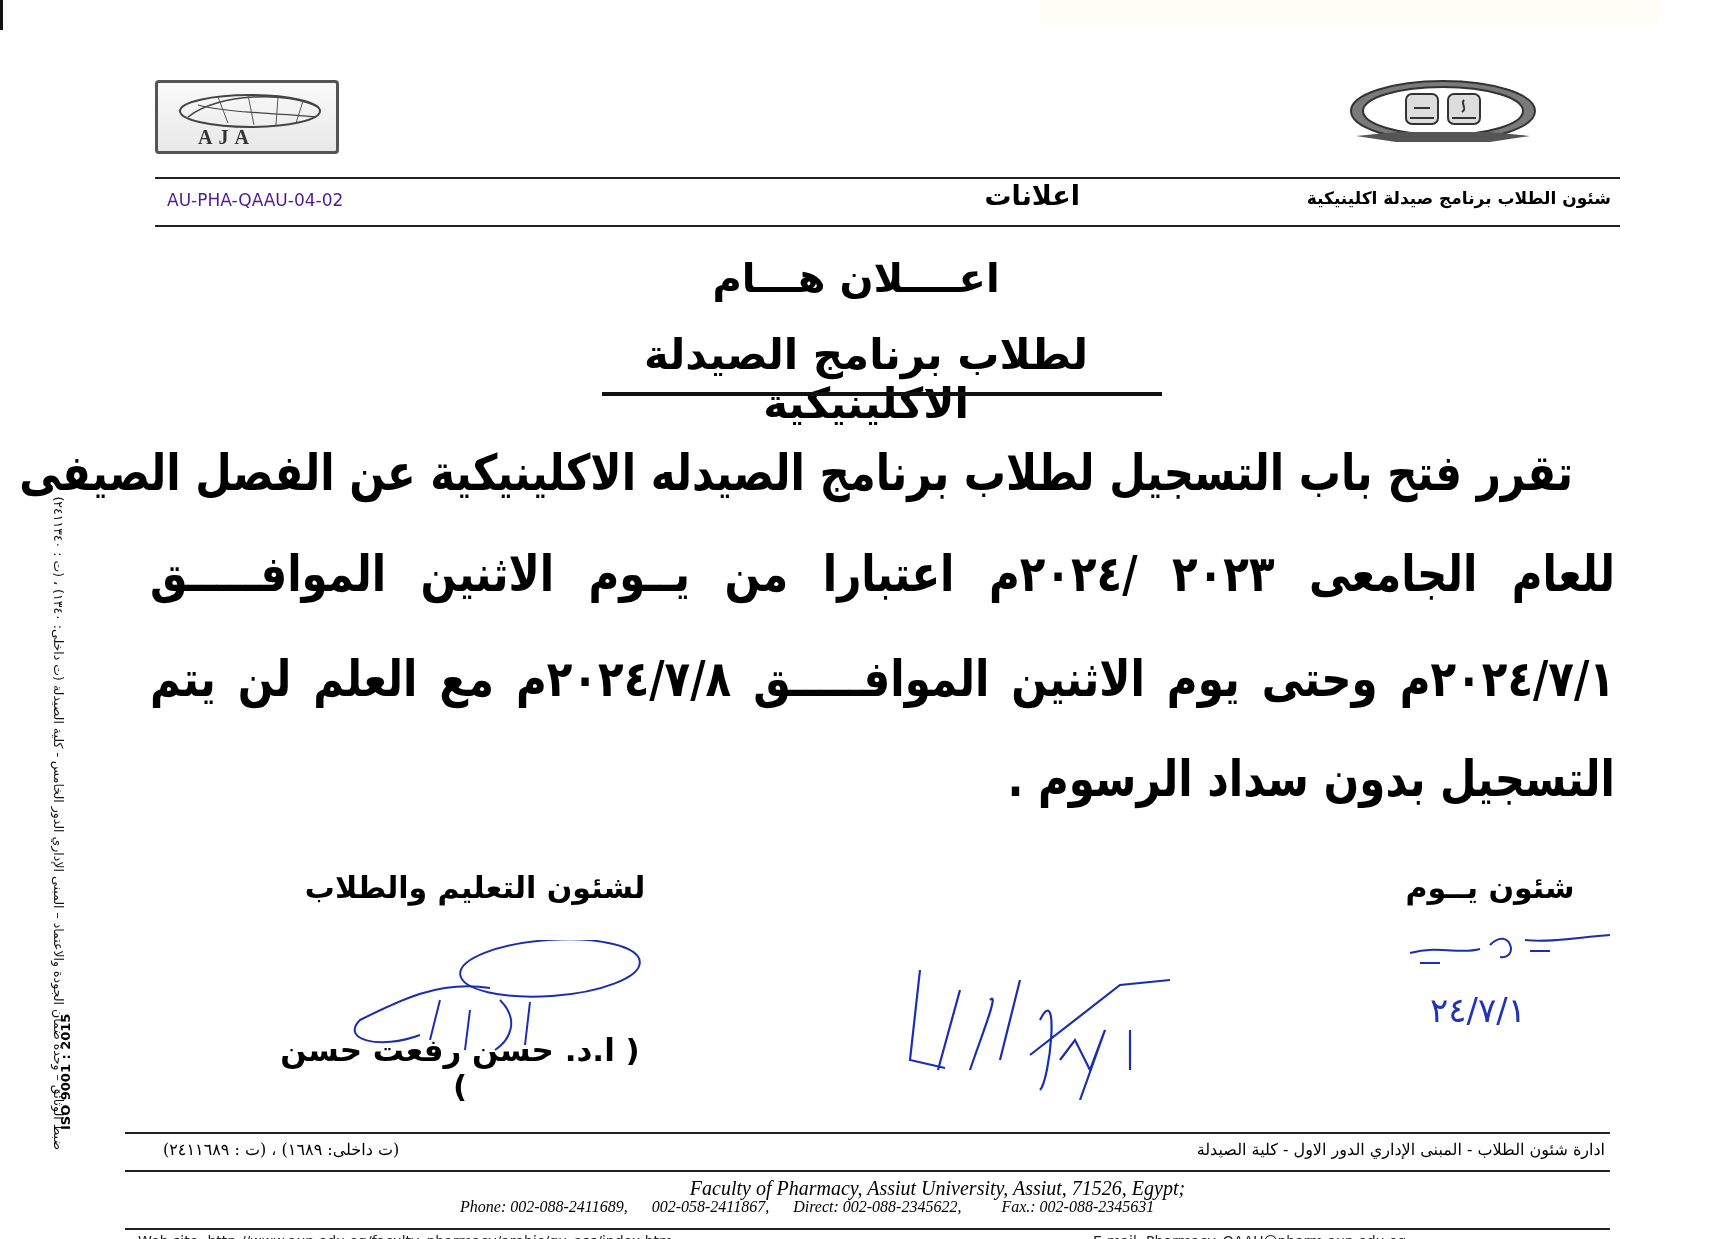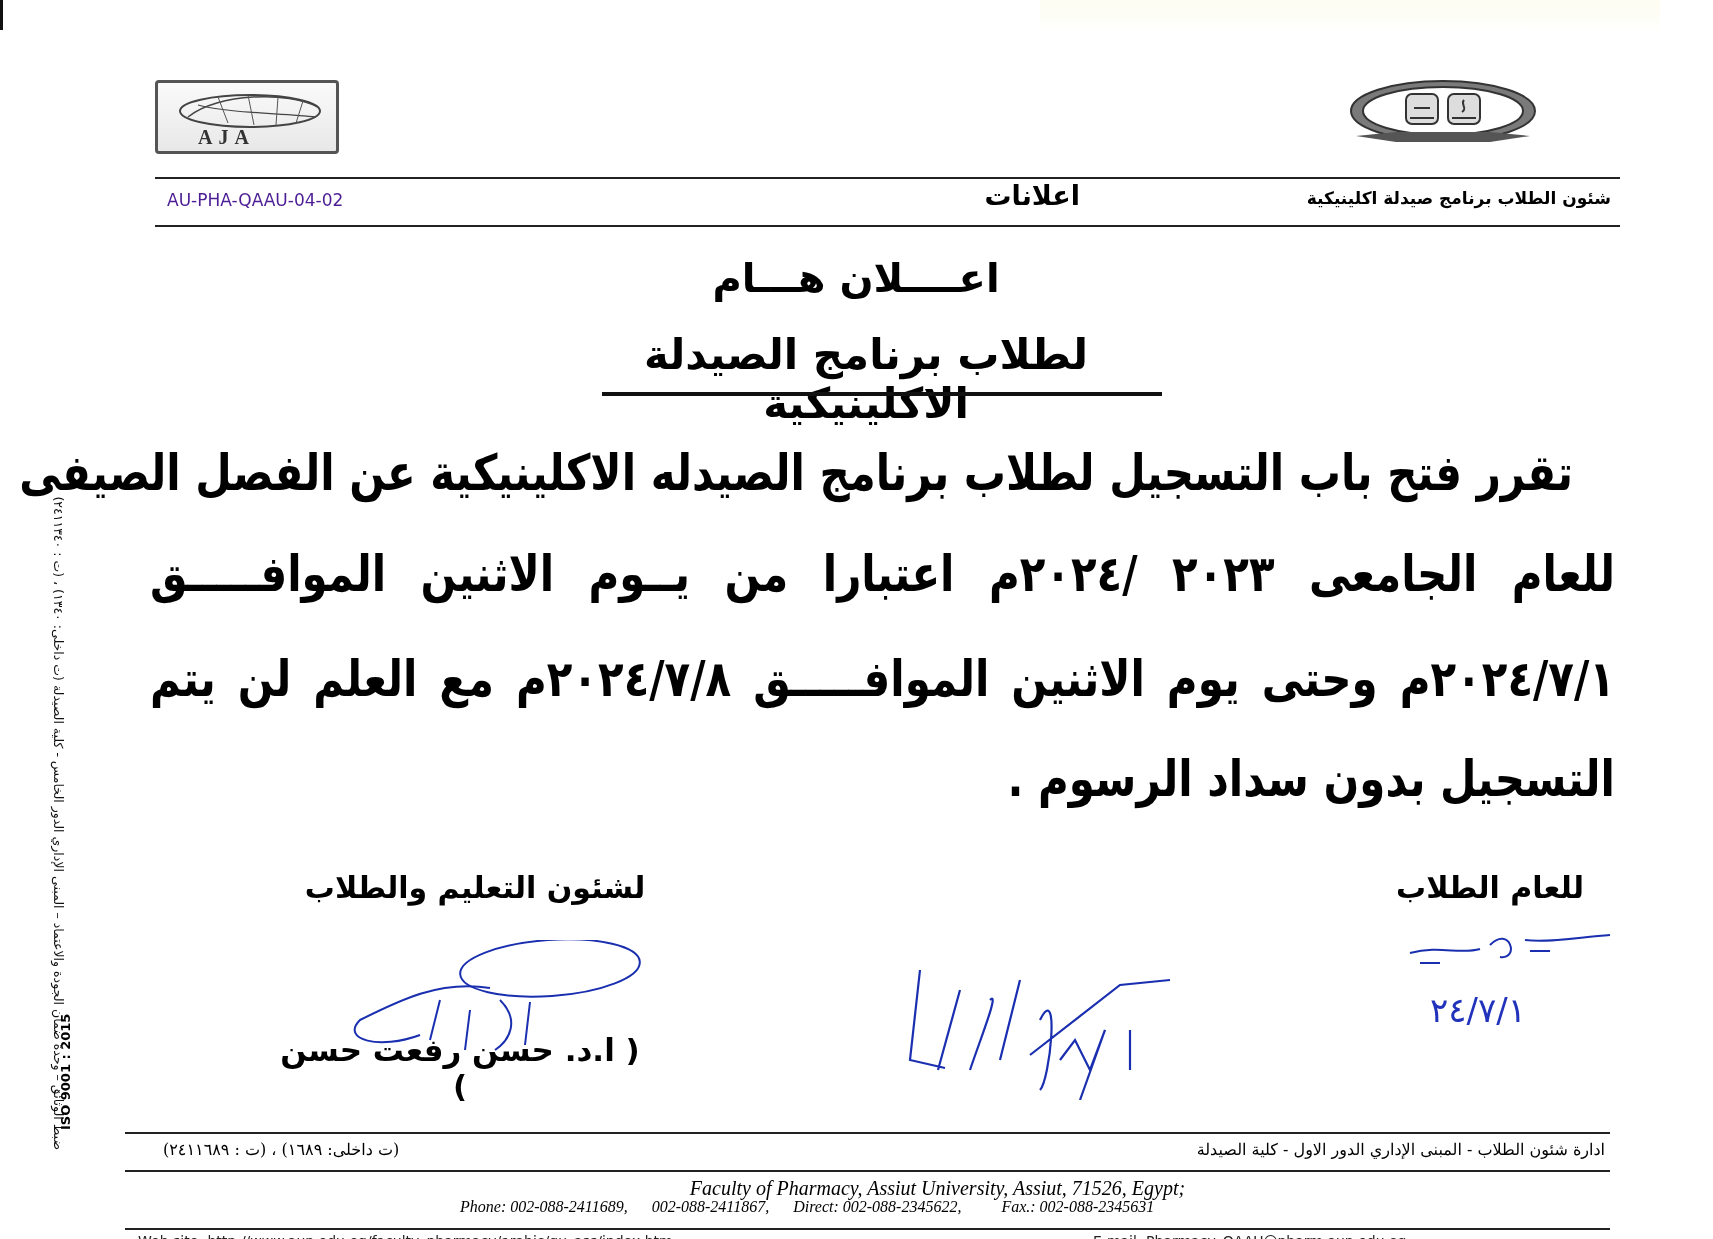--- a/index.html
+++ b/index.html
@@ -111,21 +111,21 @@
 <div class="abs title1">اعــــلان هـــام</div>
 <div class="abs title2">لطلاب برنامج الصيدلة الاكلينيكية</div>
 <div class="abs title2-underline"></div>
 
 <div class="abs body-line l1">تقرر فتح باب التسجيل لطلاب برنامج الصيدله الاكلينيكية عن الفصل الصيفى</div>
 <div class="abs body-line l2">للعام الجامعى ٢٠٢٣ /٢٠٢٤م اعتبارا من يــوم الاثنين الموافـــــق</div>
 <div class="abs body-line l3">٢٠٢٤/٧/١م وحتى يوم الاثنين الموافـــــق ٢٠٢٤/٧/٨م مع العلم لن يتم</div>
 <div class="abs body-line l4">التسجيل بدون سداد الرسوم .</div>
 
 <div class="abs sig-block sig-right">
-  <div>للعام الطلاب</div>
+  <div>شئون يــوم</div>
 </div>
 <div class="abs sig-block sig-mid">
 </div>
 <div class="abs sig-block sig-left">
   <div>لشئون التعليم والطلاب</div>
 </div>
 <div class="abs sig-name">( ا.د. حسن رفعت حسن )</div>
 
 <svg class="abs sig-svg" style="left:1400px;top:915px" width="220" height="60" viewBox="0 0 220 60">
   <path d="M10 38 C40 30, 60 40, 80 34 M90 30 C110 10, 120 45, 100 42 M125 25 C150 28, 180 22, 210 20" stroke="#1a2fb0" stroke-width="2" fill="none"></path>
@@ -140,19 +140,19 @@
 <svg class="abs sig-svg" style="left:320px;top:940px" width="340" height="140" viewBox="0 0 340 140">
   <ellipse cx="230" cy="28" rx="90" ry="28" fill="none" stroke="#1a2fb0" stroke-width="2" transform="rotate(-4 230 28)"></ellipse>
   <path d="M170 48 C120 40, 80 60, 40 80 C20 100, 60 110, 100 95 M120 60 L110 100 M150 70 L145 110 M180 60 C200 80, 190 100, 175 110 M210 62 L205 105" stroke="#1a2fb0" stroke-width="2" fill="none"></path>
 </svg>
 
 <div class="abs hr hr-f1"></div>
 <div class="abs footer-ar-left">(ت داخلى: ١٦٨٩) ، (ت : ٢٤١١٦٨٩)</div>
 <div class="abs footer-ar-right">ادارة شئون الطلاب - المبنى الإداري الدور الاول - كلية الصيدلة</div>
 <div class="abs hr hr-f2"></div>
 <div class="abs footer-en1">Faculty of Pharmacy, Assiut University, Assiut, 71526, Egypt;</div>
-<div class="abs footer-en2">Phone: 002-088-2411689,      002-088-2411867,      Direct: 002-088-2345622,          Fax.: 002-088-2345631</div>
+<div class="abs footer-en2">Phone: 002-088-2411689,      002-058-2411867,      Direct: 002-088-2345622,          Fax.: 002-088-2345631</div>
 <div class="abs hr hr-f3"></div>
 <div class="abs footer-web">Web site: http://www.aun.edu.eg/faculty_pharmacy/arabic/qu_ass/index.htm</div>
 <div class="abs footer-mail">E-mail: Pharmacy_QAAU@pharm.aun.edu.eg</div>
 
 <div class="abs side-text">ضبط الوثائق – وحدة ضمان الجودة والاعتماد – المبنى الإداري الدور الخامس - كلية الصيدلة (ت داخلى: ١٣٤٠) ، (ت : ٢٤١١٣٤٠)</div>
 <div class="abs side-iso">ISO 9001 : 2015</div>
 
 </body></html>

